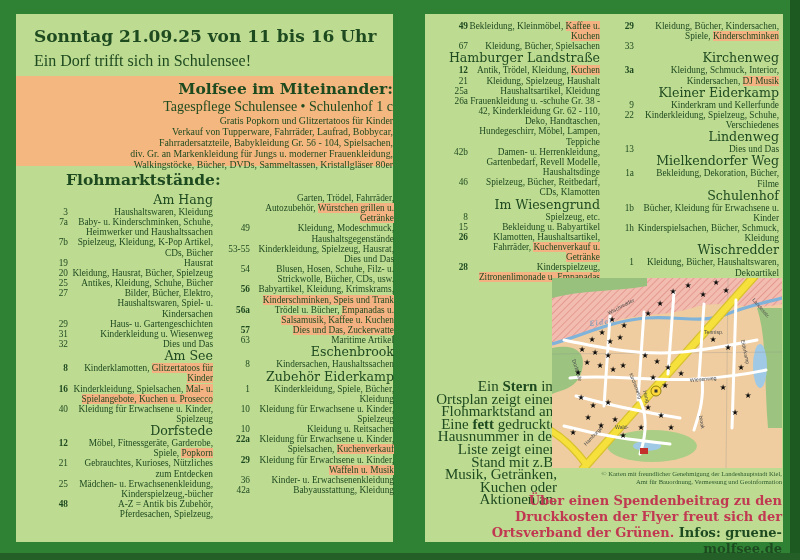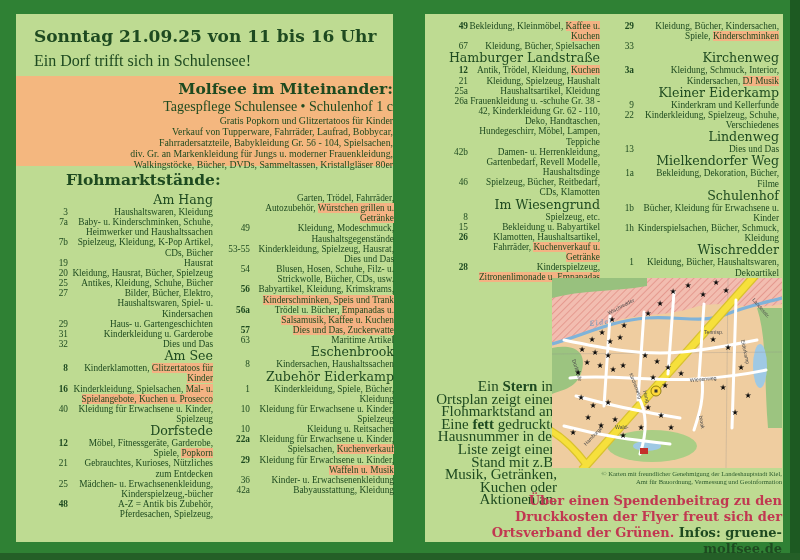--- a/index.html
+++ b/index.html
@@ -105,21 +105,21 @@
         <div class="row">
           <span class="no">27</span>
           <span class="desc"><span>Bilder, Bücher, Elektro, Haushaltswaren, Spiel- u. Kindersachen</span></span>
         </div>
         <div class="row">
           <span class="no">29</span>
           <span class="desc"><span>Haus- u. Gartengeschichten</span></span>
         </div>
         <div class="row">
           <span class="no">31</span>
-          <span class="desc"><span>Kinderkleidung u. Garderobe</span></span>
+          <span class="desc"><span>Kinderkleidung u. Wiesenweg</span></span>
         </div>
         <div class="row">
           <span class="no">32</span>
           <span class="desc"><span>Dies und Das</span></span>
         </div>
         <div class="sec">Am See</div>
         <div class="row">
           <span class="no b">8</span>
           <span class="desc"><span>Kinderklamotten, </span><span class="hl">Glitzertatoos für Kinder</span></span>
         </div>

